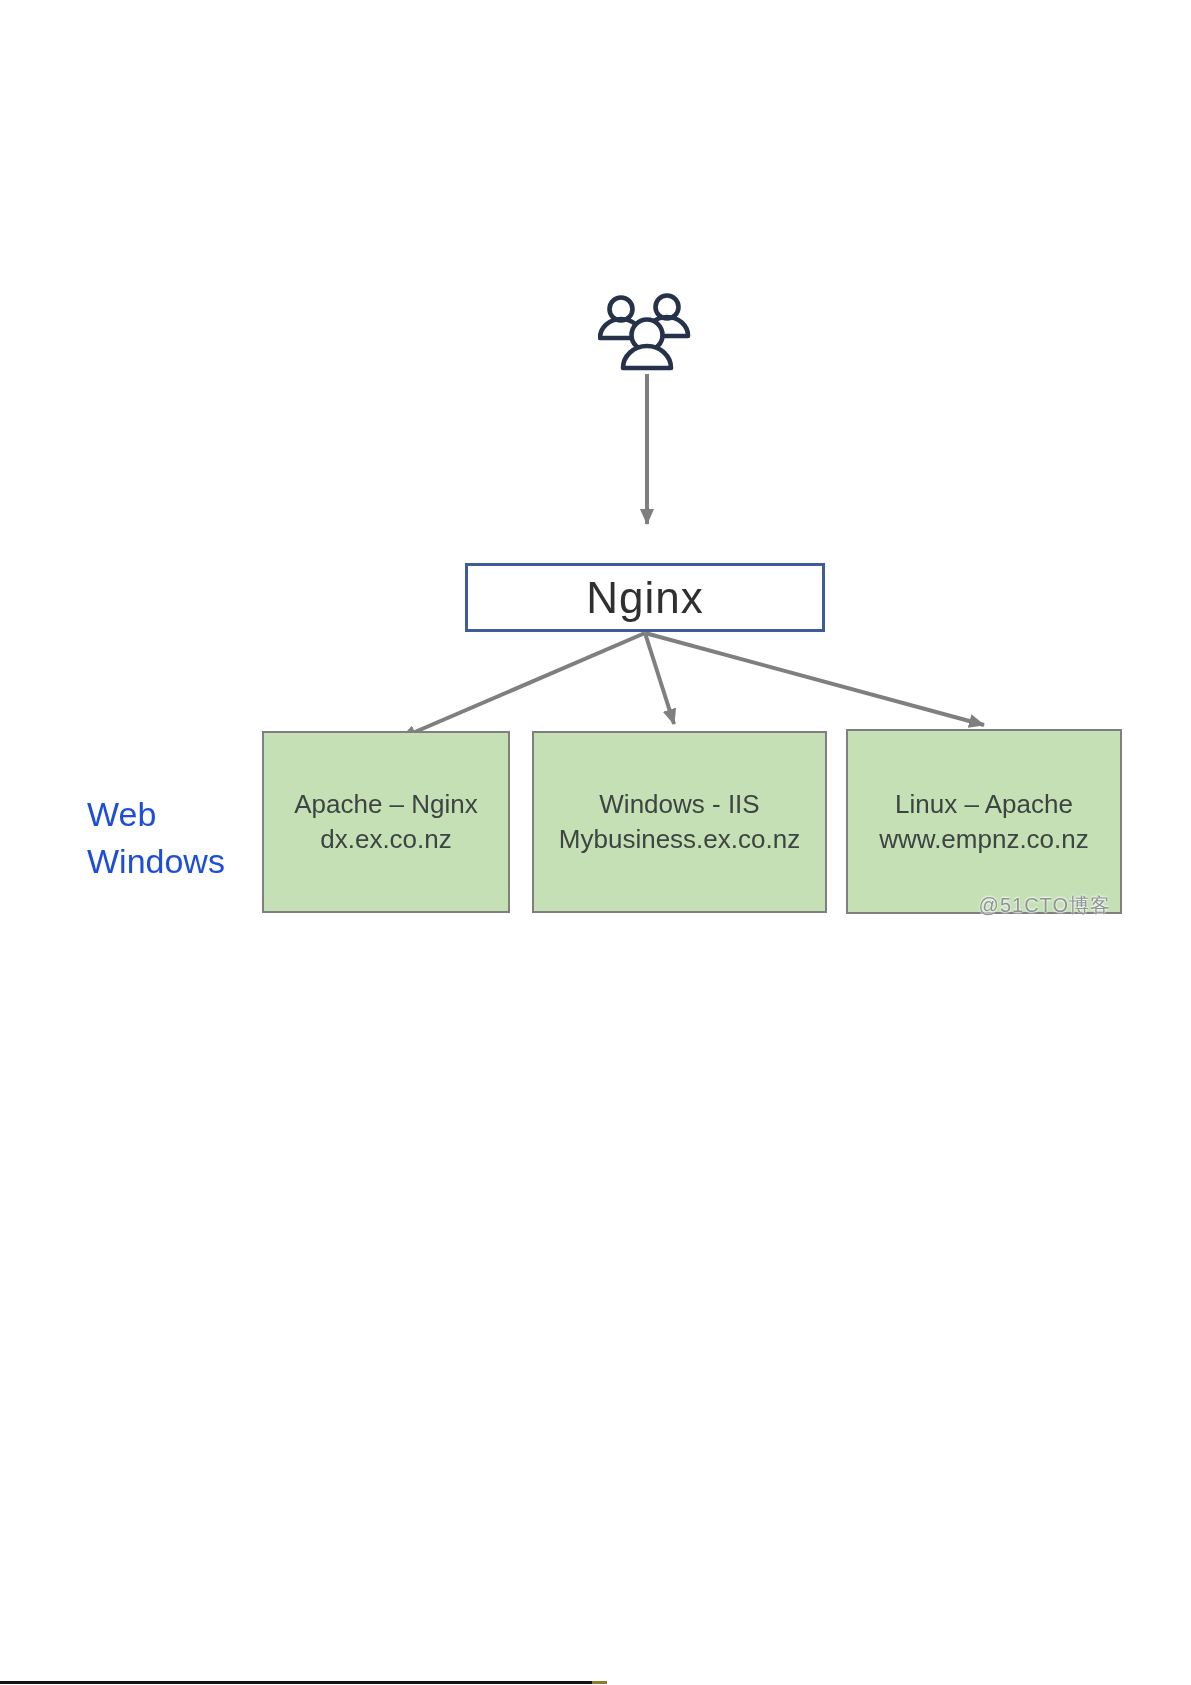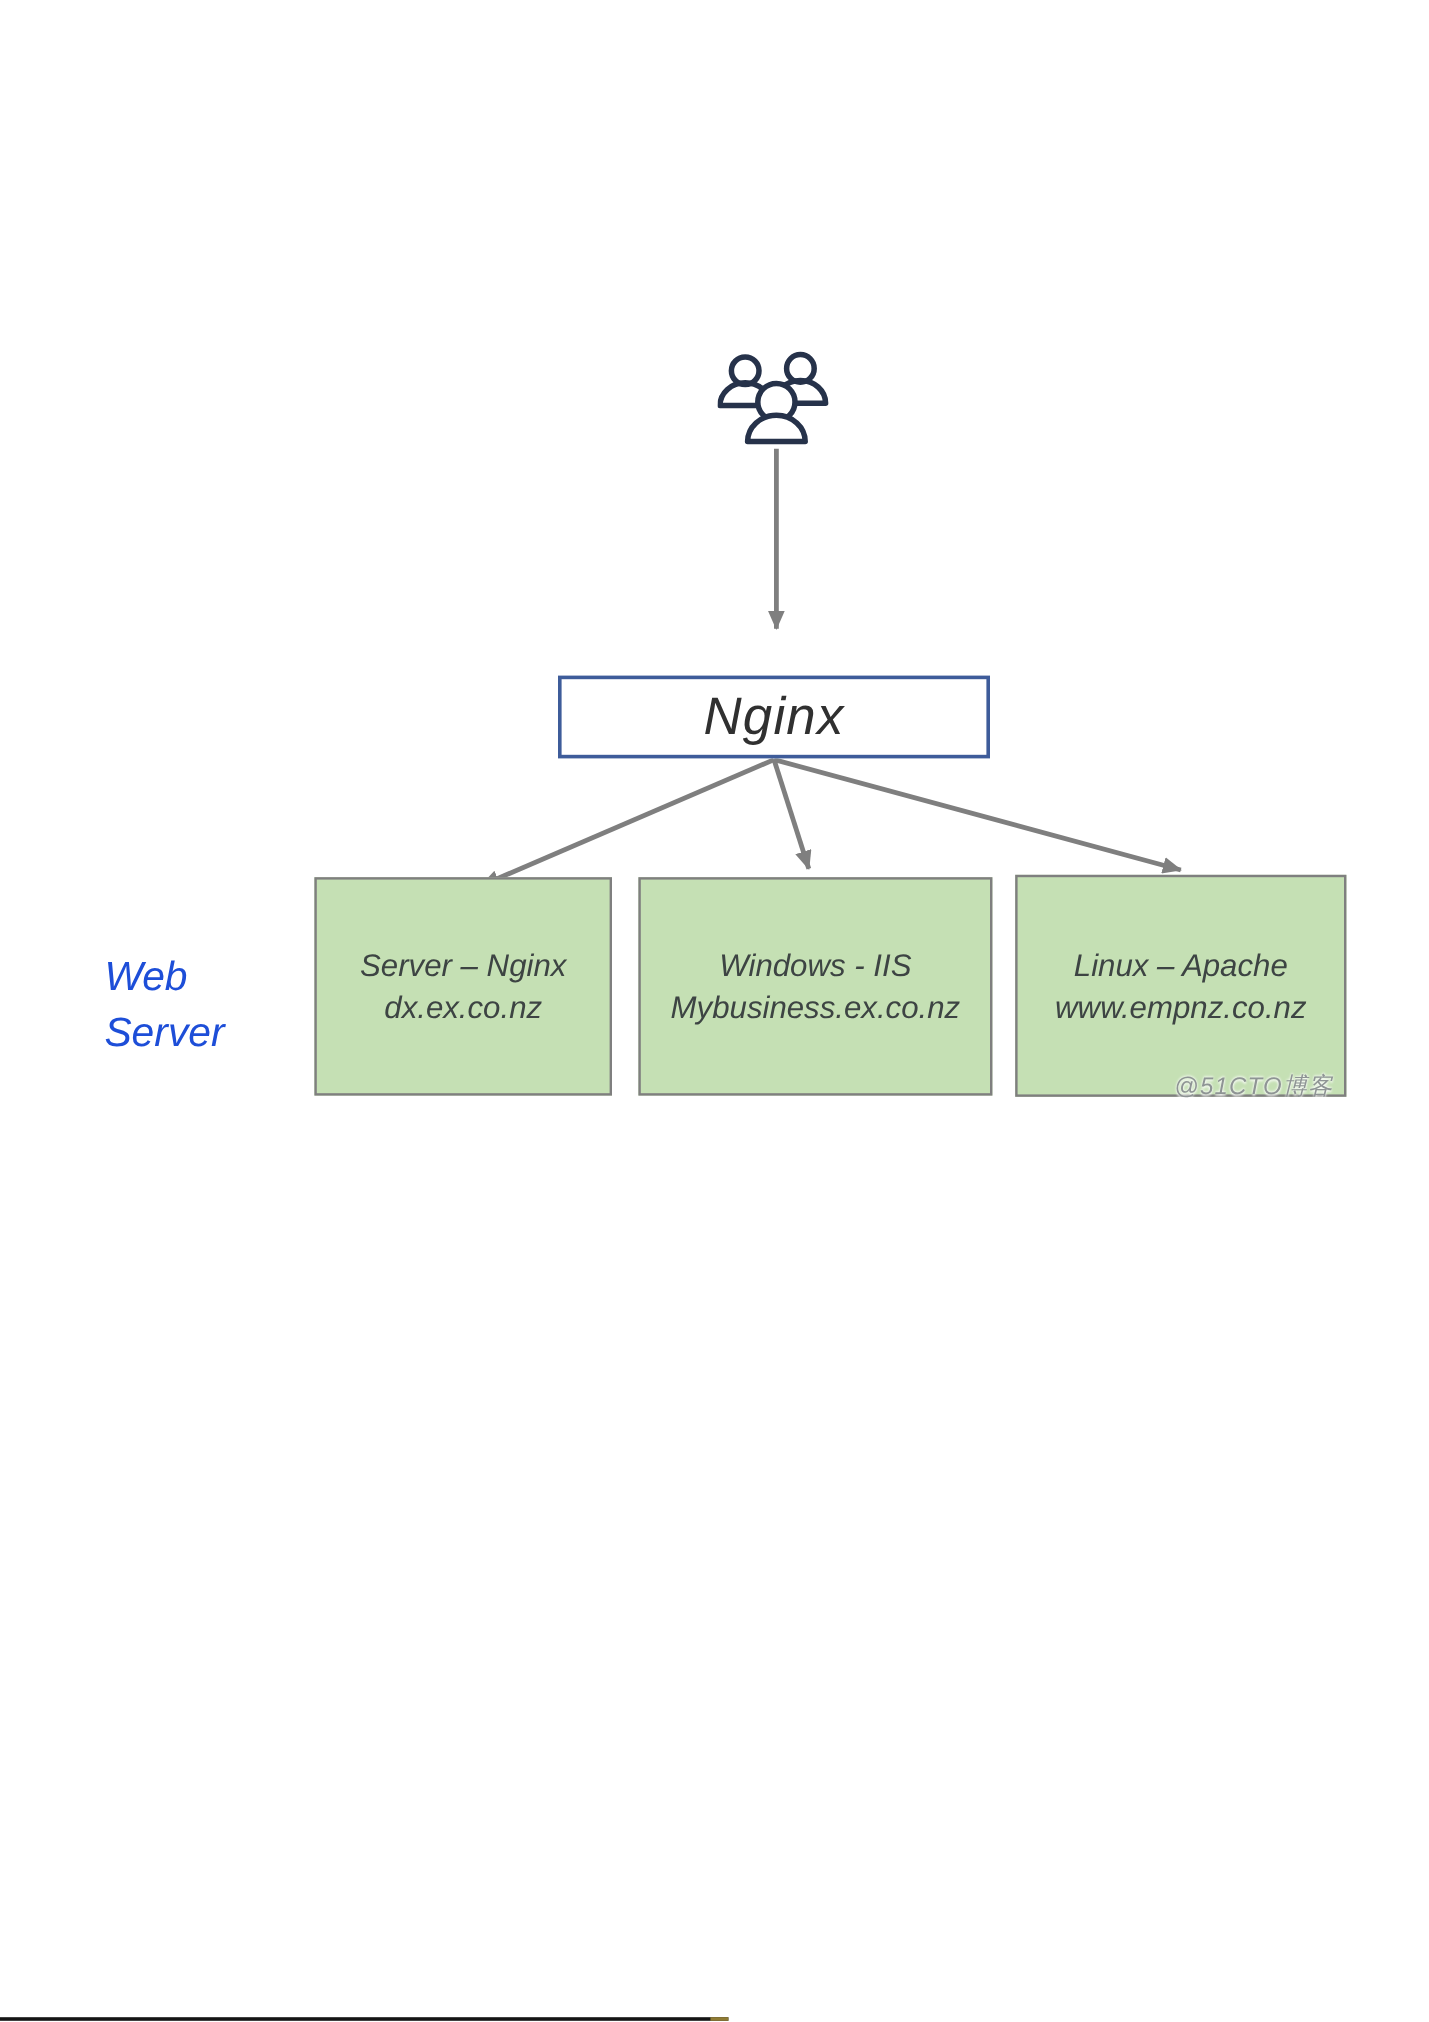--- a/index.html
+++ b/index.html
@@ -1,18 +1,18 @@
 <!DOCTYPE html>
 <html style="--icon_stroke: #26324a; --nginx_border: #3e5c9a; --arrow: #7f7f7f; --server_fill: #c5e0b4; --server_border: #7f7f7f; --server_text: #3d4443;"><head>
 <meta charset="utf-8">
 <style>
   html, body { margin:0; padding:0; background:#ffffff; }
   .page {
     position:relative; width:1182px; height:1685px; background:#ffffff;
-    font-family:"Liberation Sans", sans-serif; overflow:hidden;font-style:italic;
+    font-family:"Liberation Sans", sans-serif; overflow:hidden;
   }
   svg.overlay { position:absolute; left:0; top:0; width:1191px; height:1685px; pointer-events:none; }
 
   .users-icon {
     position:absolute; left:598px; top:291px; width:98px; height:80px;
   }
 
   .nginx-box {
     position:absolute; left:465px; top:563px; width:360px; height:69px;
     border:3px solid var(--nginx_border); box-sizing:border-box; background:#ffffff;
@@ -82,25 +82,25 @@
       <line x1="645" y1="633" x2="984" y2="725" marker-end="url(#ah)"></line>
     </g>
   </svg>
 
   <div class="nginx-box">
     <span>Nginx</span>
   </div>
 
   <div class="web-server-label">
     <span>Web</span>
-    <span>Server</span>
+    <span>Windows</span>
   </div>
 
   <div class="server-box server-1">
-    <span>Server – Nginx</span>
+    <span>Apache – Nginx</span>
     <span>dx.ex.co.nz</span>
   </div>
 
   <div class="server-box server-3">
     <span>Linux – Apache</span>
     <span>www.empnz.co.nz</span>
   </div>
 
   <div class="server-box server-2">
     <span>Windows - IIS</span>

